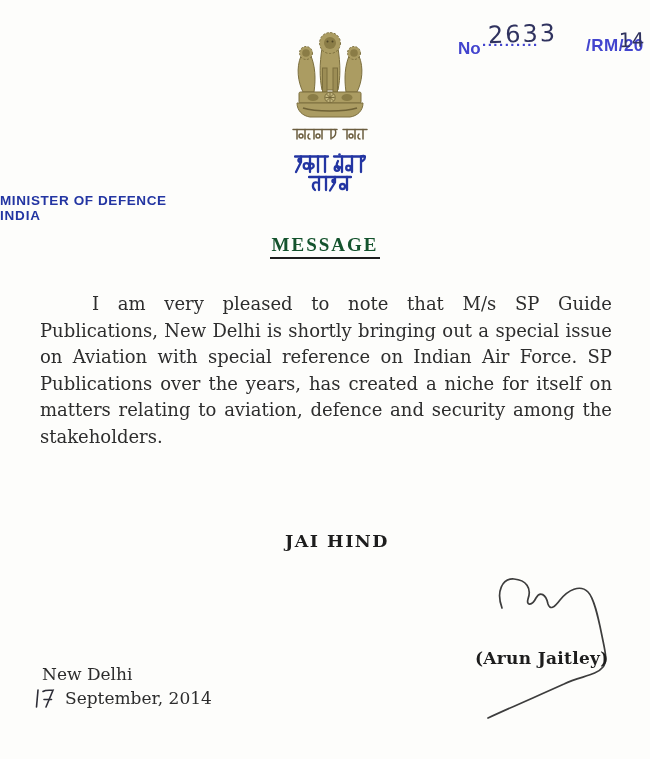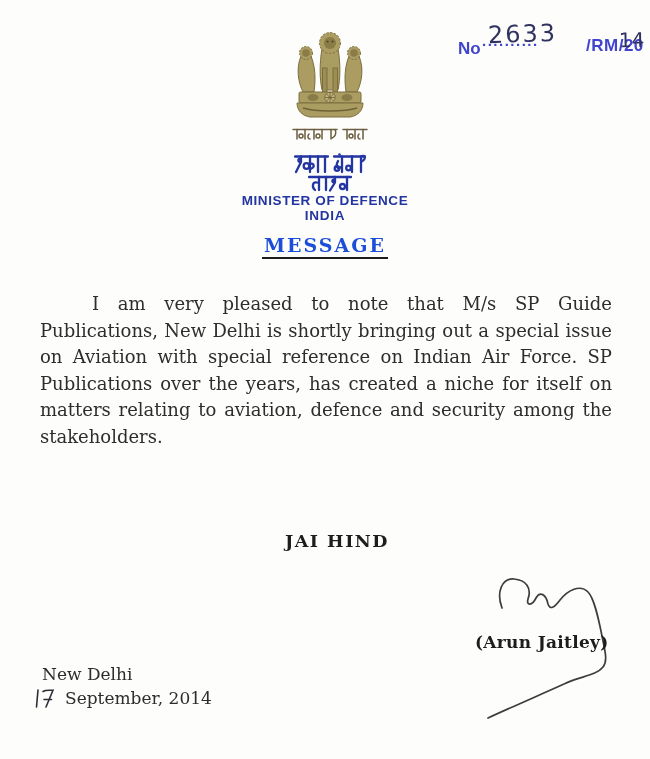--- a/index.html
+++ b/index.html
@@ -23,46 +23,46 @@
   .stamp .suffix{position:absolute;left:102px;top:14px;font-family:"Liberation Sans",sans-serif;
     font-weight:bold;font-size:17px;color:#4244ce;letter-spacing:0.5px;margin-left:28px;}
   .stamp .hand-year{position:absolute;left:163px;top:6px;font-family:"DejaVu Sans",sans-serif;
     font-size:20px;color:#30335f;transform:rotate(-1deg);}
   
   .emblem{position:absolute;left:287px;top:26px;width:86px;height:100px;}
   .motto{position:absolute;left:291px;top:126px;width:78px;height:16px;}
   .hindi-title{position:absolute;left:294px;top:153px;width:72px;height:22px;}
   .hindi-country{position:absolute;left:308px;top:174px;width:44px;height:19px;}
   .minister,.india{
-    position:absolute;left:0;width:650px;text-align:center;
+    position:absolute;left:0;width:650px;
     font-family:"Liberation Sans",sans-serif;font-weight:bold;
     color:#2335a2;
   }
   .minister{top:193px;font-size:13.5px;letter-spacing:0.6px;}
   .india{top:208px;font-size:13.5px;letter-spacing:0.8px;}
   
   .message-wrap{position:absolute;left:0;top:234px;width:650px;text-align:center;}
   .message{
     display:inline-block;font-weight:bold;font-size:19px;letter-spacing:2px;
-    color:#1d4ed8;border-bottom:2.5px solid #1d1d1d;padding:0 2px 1px 2px;
+    color:#14532d;border-bottom:2.5px solid #1d1d1d;padding:0 2px 1px 2px;font-family:Liberation Serif, serif;
   }
   
   .body-text{position:absolute;left:40px;top:291px;width:572px;}
   .body-text p{
     margin:0;padding:0;text-align:justify;text-indent:52px;
     font-size:18px;line-height:26.5px;color:#2d2d2d;
   }
   .body-text p + p{margin-top:11px;}
   
   .jai-hind{position:absolute;left:12px;top:531px;width:650px;text-align:center;
     font-weight:bold;font-size:17.5px;letter-spacing:1.5px;color:#1d1d1d;}
   
   .sig-block{position:absolute;left:470px;top:566px;width:178px;height:154px;}
   .sig-scribble{position:absolute;left:0;top:0;width:178px;height:154px;}
-  .sig-name{position:absolute;left:5px;top:66px;font-weight:bold;font-size:17px;
+  .sig-name{position:absolute;left:5px;top:82px;font-weight:bold;font-size:17px;
     letter-spacing:0.3px;color:#1d1d1d;white-space:nowrap;}
   
   .place{position:absolute;left:42px;top:664px;font-size:17px;color:#2d2d2d;}
   .date-line{position:absolute;left:33px;top:687px;font-size:17px;color:#2d2d2d;
     display:flex;align-items:flex-start;}
   .hand-day{width:24px;height:23px;margin-right:8px;}
   .date-rest{padding-top:1px;}
 </style>
 </head>
 <body>

